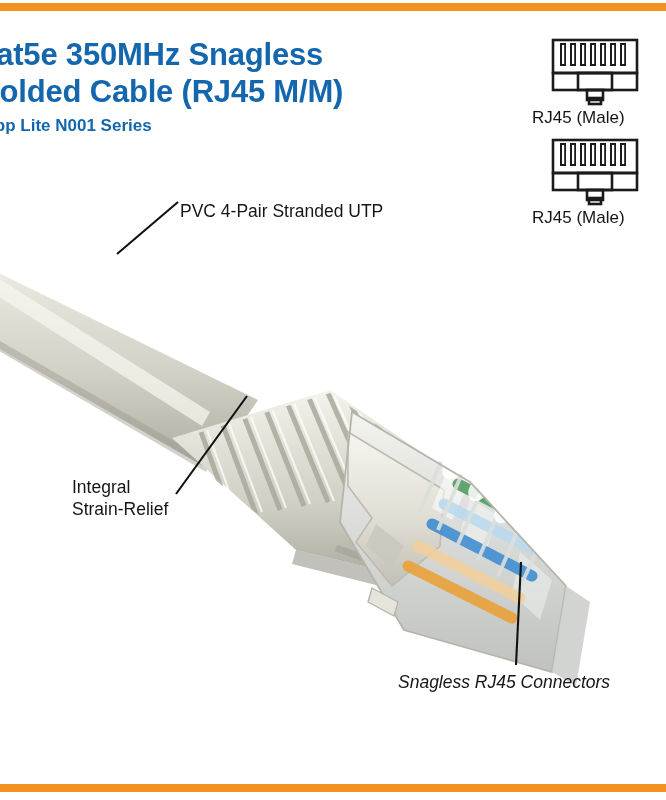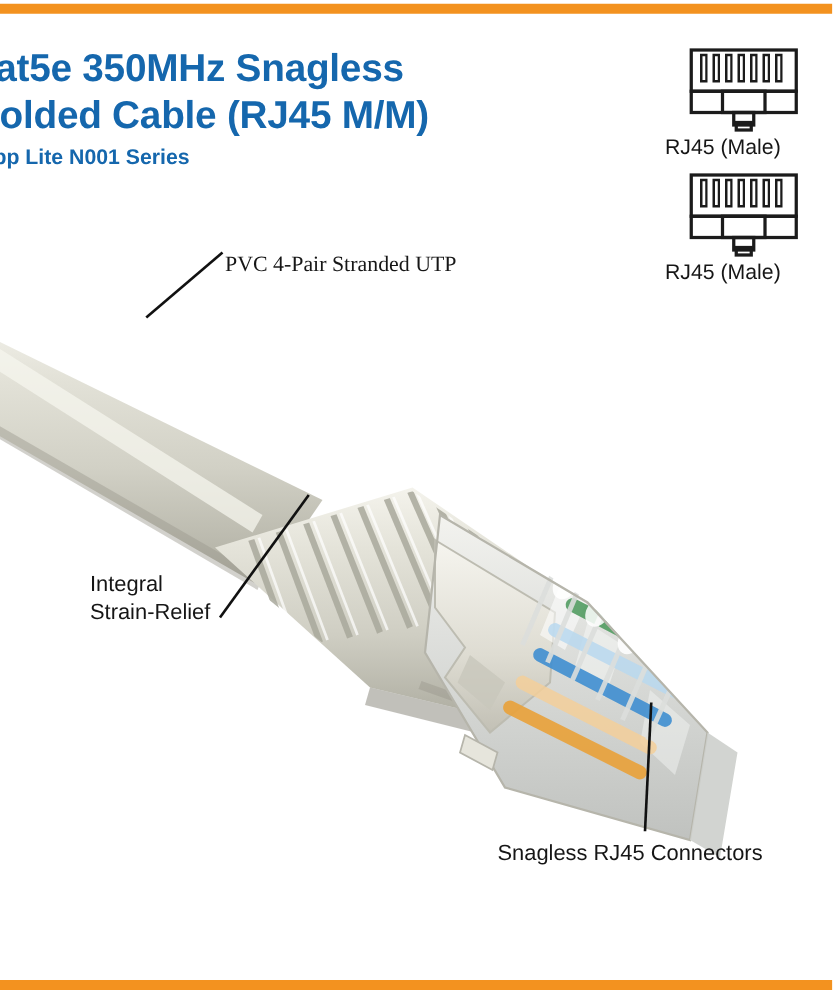--- a/index.html
+++ b/index.html
@@ -46,23 +46,23 @@
     margin-top:2px;
     white-space:nowrap;
   }
 
   
   .stage{position:absolute;left:0;top:150px;width:666px;height:560px;}
   .stage svg{display:block;}
 
   
   .callout{position:absolute;color:#161616;font-size:17.5px;line-height:22px;}
-  .callout.c-pvc{left:180px;top:200px;white-space:nowrap;font-family:Liberation Serif, serif;}
-  .callout.c-strain{left:72px;top:456px;text-align:left;}
-  .callout.c-snag{left:398px;top:671px;white-space:nowrap;}
+  .callout.c-pvc{left:180px;top:200px;white-space:nowrap;}
+  .callout.c-strain{left:72px;top:476px;text-align:left;}
+  .callout.c-snag{left:398px;top:671px;white-space:nowrap;font-style:italic;}
   .callout div{white-space:nowrap;}
 </style>
 </head>
 <body>
 
 <div class="page">
 
   <div class="rule top"></div>
   <div class="rule bottom"></div>
 

